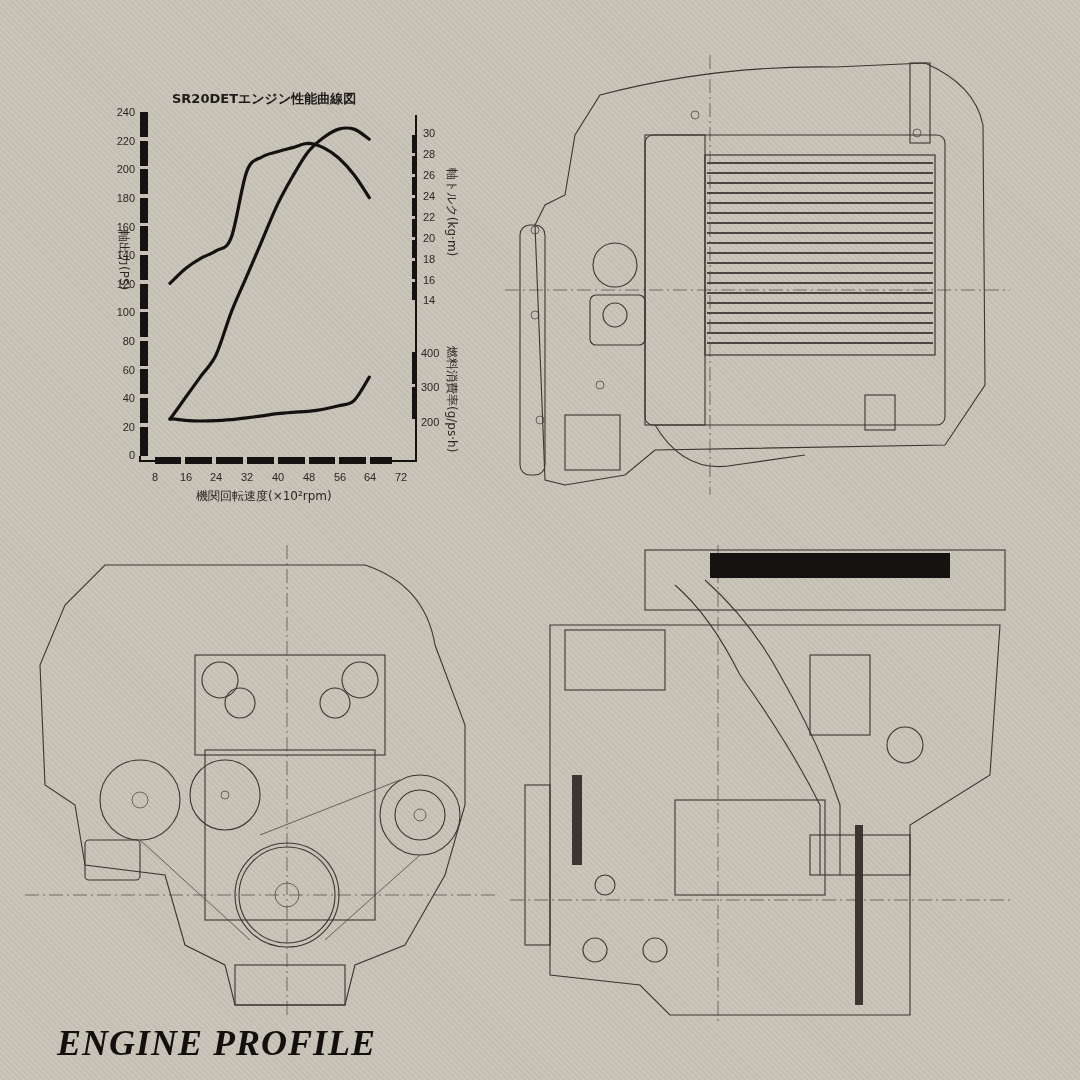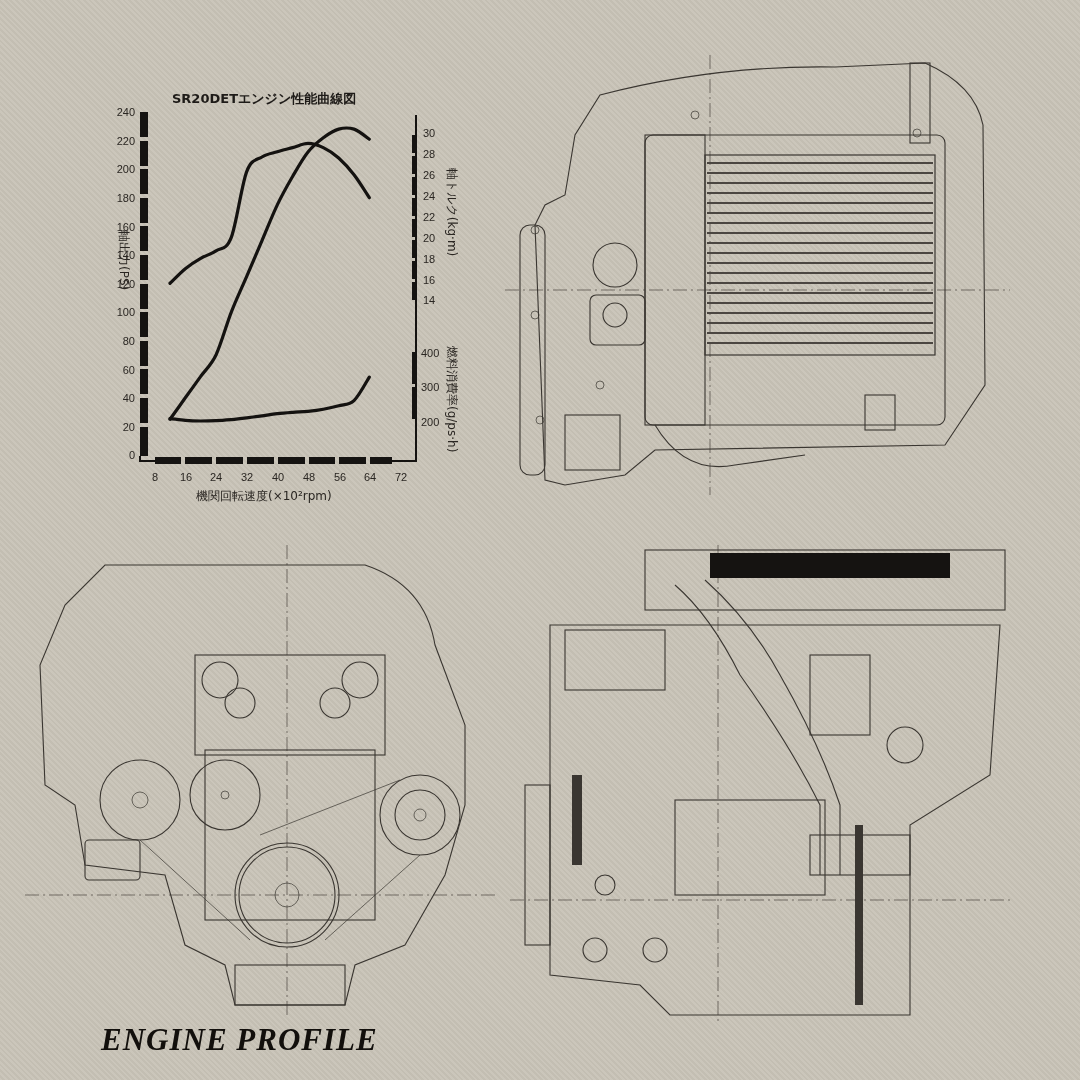--- a/index.html
+++ b/index.html
@@ -10,21 +10,21 @@
       repeating-linear-gradient(45deg, rgba(255,255,255,0.04) 0 2px, rgba(0,0,0,0.03) 2px 4px);
     font-family:"DejaVu Sans", sans-serif; color:#151311;
   }
   #chart-svg { position:absolute; left:0; top:0; }
   .tick { font-family:"Liberation Sans", sans-serif; font-size:11px; fill:#2a2622; }
   .title { font-family:"DejaVu Sans", sans-serif; font-size:13px; font-weight:bold; fill:#1e1b18; }
   .vlabel { font-family:"DejaVu Sans", sans-serif; font-size:12px; fill:#2a2622; }
   .footer {
     position:absolute; left:57px; top:1022px;
     font-family:"Liberation Serif", serif; font-style:italic; font-weight:bold;
-    font-size:31px; letter-spacing:1px; color:#120f0c;margin-left:44px;
+    font-size:36px; letter-spacing:1px; color:#120f0c;
   }
   .drawing { position:absolute; }
   .drawing svg { width:100%; height:100%; }
   .ln { fill:none; stroke:#3a3631; stroke-width:1.1; }
   .lnt { fill:none; stroke:#3a3631; stroke-width:0.7; }
   .dash { fill:none; stroke:#4a4540; stroke-width:0.7; stroke-dasharray:14 4 2 4; }
 </style>
 </head>
 <body>
 

